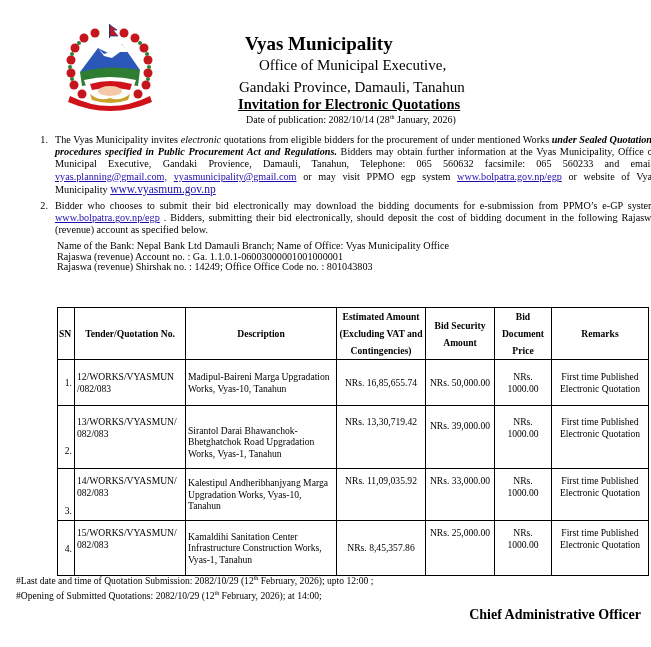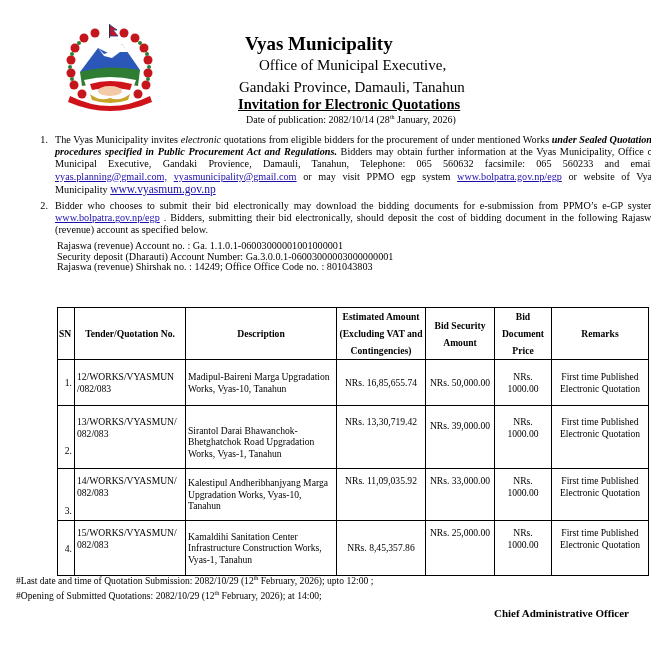--- a/index.html
+++ b/index.html
@@ -31,21 +31,21 @@
   .c-rm { width: 92px; text-align: center; }
   td.c-desc { vertical-align: top; padding-top: 4px; line-height: 11.5px; padding-left: 4px; }
   td.c-no { line-height: 12px; padding-left: 4px; }
   td.c-est, td.c-bs, td.c-bd, td.c-rm { line-height: 12px; }
   tr.h { height: 45px; }
   tr.r1 { height: 46px; }
   tr.r2 { height: 63px; }
   tr.r3 { height: 52px; }
   tr.r4 { height: 55px; }
   .notes { position: absolute; left: 16px; top: 574px; font-size: 9.6px; line-height: 14.5px; }
-  .sig { position: absolute; right: 22px; top: 607px; font-size: 11px; font-weight: bold; }
+  .sig { position: absolute; right: 10px; top: 607px; font-size: 14px; font-weight: bold; }
 </style>
 </head>
 <body>
 
 <div class="emblem">
   <svg width="96" height="92" viewBox="0 0 96 92">
 
     <path d="M18 48 L36 24 L48 30 L60 20 L78 46 Z" fill="#2a57b8"></path>
     <path d="M36 24 L42 30 L48 28 L54 24 L60 20 L66 28 L58 28 L50 34 L42 32 Z" fill="#ffffff"></path>
 
@@ -102,22 +102,22 @@
   <span class="num">1.</span>
   <div class="body"><span>The Vyas Municipality invites </span><i>electronic</i><span> quotations from eligible bidders for the procurement of under mentioned Works </span><b><i>under Sealed Quotations procedures specified in Public Procurement Act and Regulations.</i></b><span> Bidders may obtain further information at the Vyas Municipality, Office of Municipal Executive, Gandaki Provience, Damauli, Tanahun, Telephone: 065 560632  facsimile: 065 560233 and email: </span><a class="lnk">vyas.planning@gmail.com,</a><span> </span><a class="lnk">vyasmunicipality@gmail.com</a><span> or may visit PPMO egp system </span><a class="lnk">www.bolpatra.gov.np/egp</a><span> or website of Vyas Municipality </span><a class="lnk big">www.vyasmum.gov.np</a></div>
 </div>
 
 <div class="para" style="top:200px;">
   <span class="num">2.</span>
   <div class="body"><span>Bidder who chooses to submit their bid electronically may download the bidding documents for e-submission from PPMO’s e-GP system </span><a class="lnk">www.bolpatra.gov.np/egp</a><span> . Bidders, submitting their bid electronically, should deposit the cost of bidding document in the following  Rajaswa (revenue)  account  as  specified  below.</span></div>
 </div>
 
 <div class="deposit">
+  <div>Name of the Bank: Nepal Bank Ltd Damauli Branch;   Name of Office: Vyas Municipality Office</div>
   <div>Rajaswa (revenue) Account no. : Ga. 1.1.0.1-06003000001001000001</div>
-  <div>Security deposit (Dharauti) Account Number:  Ga.3.0.0.1-06003000003000000001</div>
   <div>Rajaswa (revenue) Shirshak no. : 14249;      Office Office Code no. : 801043803</div>
 </div>
 
 <table class="t">
   <tbody>
       <tr class="h">
     <th class="c-sn" style="text-align:left;padding:0 1px;">SN</th>
     <th class="c-no" style="text-align:center;">Tender/Quotation No.</th>
     <th class="c-desc" style="text-align:center;">Description</th>
     <th class="c-est">Estimated Amount (Excluding VAT and Contingencies)</th>

